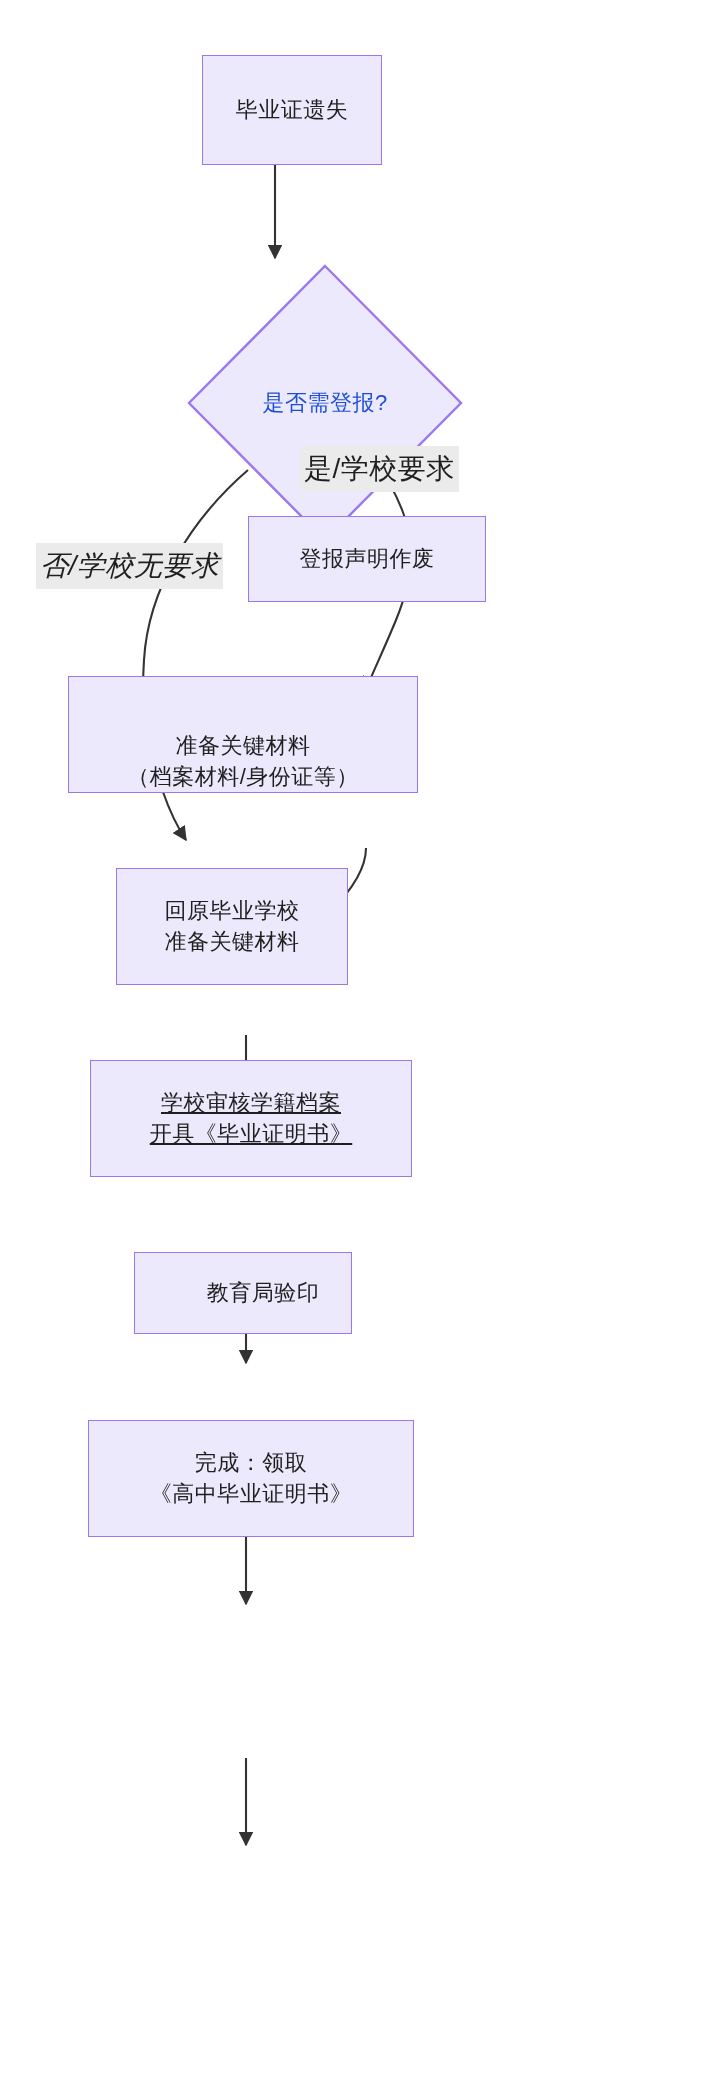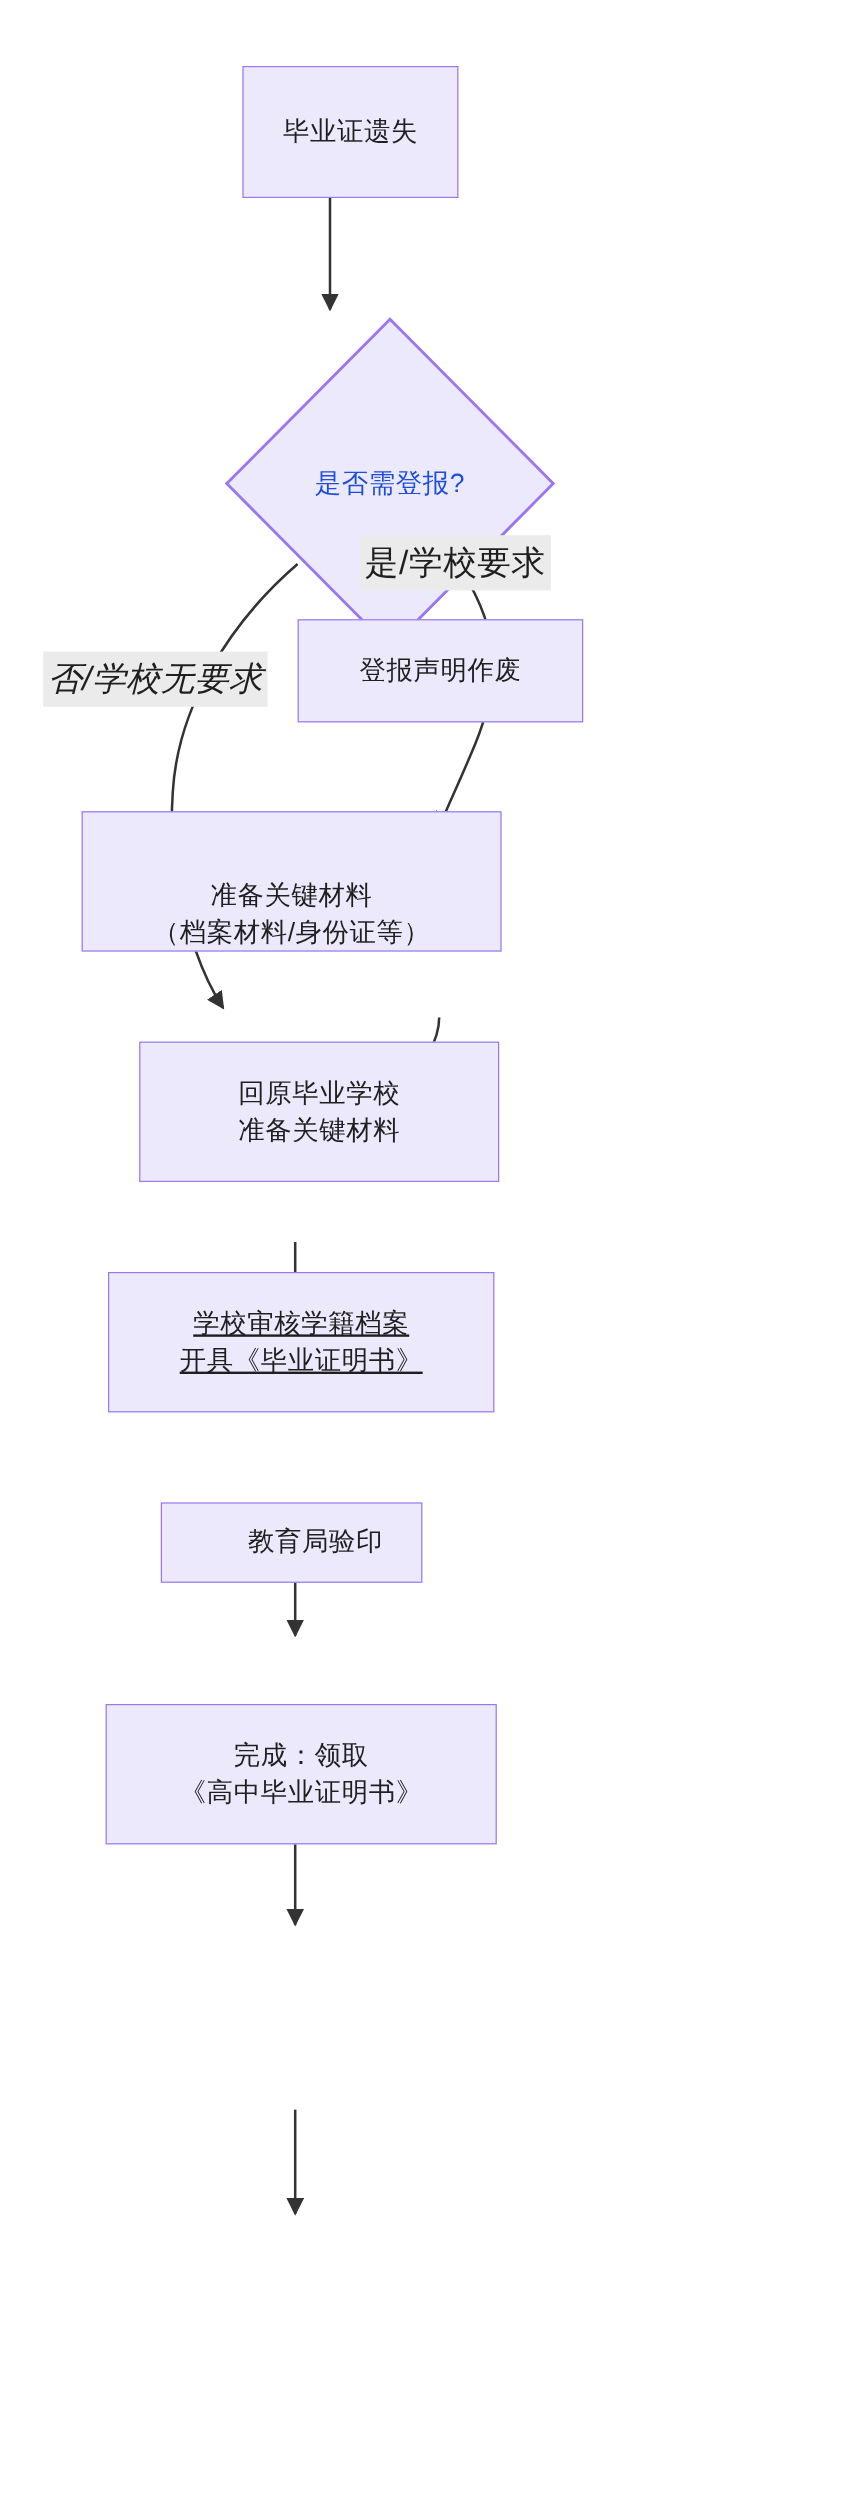--- a/index.html
+++ b/index.html
@@ -115,31 +115,31 @@
 
   <div class="node" style="left:248px; top:516px; width:238px; height:86px;">
     <span class="ln">登报声明作废</span>
   </div>
 
   <div class="node" style="left: 68px; top: 676px; width: 350px; height: 117px; justify-content: flex-end;">
     <span class="ln">准备关键材料</span>
     <span class="ln">（档案材料/身份证等）</span>
   </div>
 
-  <div class="node" style="left: 116px; top: 868px; width: 300px; height: 117px;">
+  <div class="node" style="left: 116px; top: 868px; width: 232px; height: 117px;">
     <span class="ln">回原毕业学校</span>
     <span class="ln">准备关键材料</span>
   </div>
 
   <div class="node" style="left: 90px; top: 1060px; width: 322px; height: 117px; text-decoration: underline;">
     <span class="ln">学校审核学籍档案</span>
     <span class="ln">开具《毕业证明书》</span>
   </div>
 
-  <div class="node" style="left: 134px; top: 1252px; width: 218px; height: 67px; padding-left: 40px;">
+  <div class="node" style="left: 134px; top: 1252px; width: 218px; height: 82px; padding-left: 40px;">
     <span class="ln">教育局验印</span>
   </div>
 
   <div class="node" style="left: 88px; top: 1420px; width: 326px; height: 117px;">
     <span class="ln">完成：领取</span>
     <span class="ln">《高中毕业证明书》</span>
   </div>
 
 </div>
 

